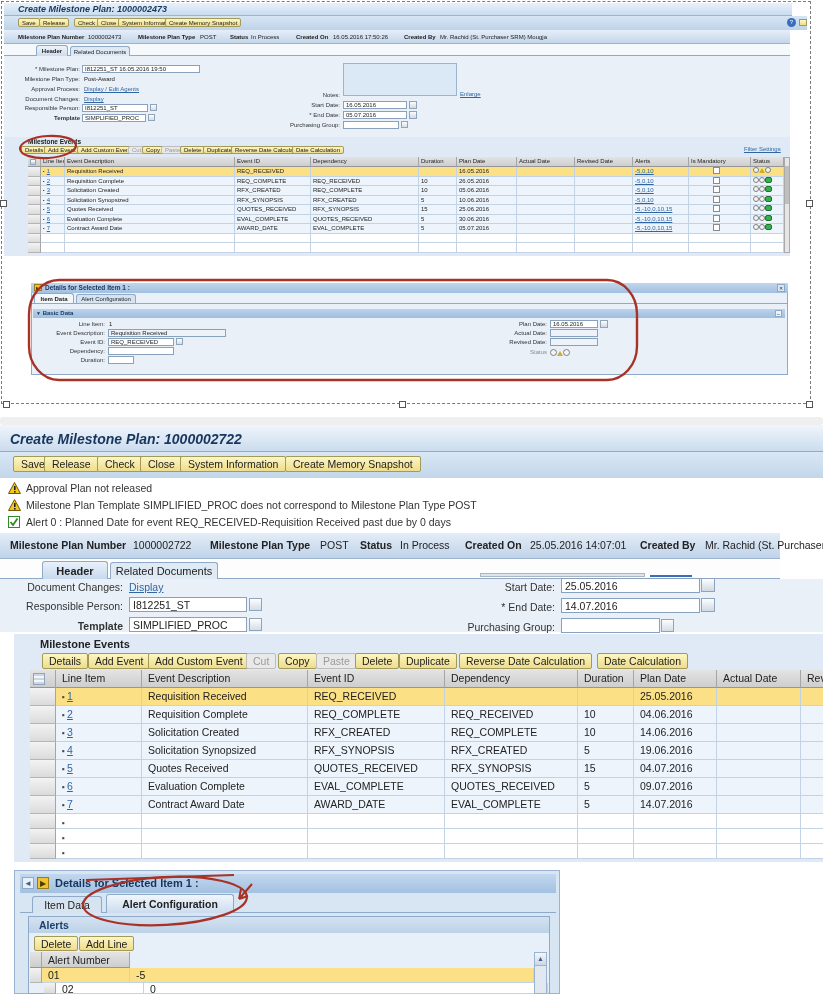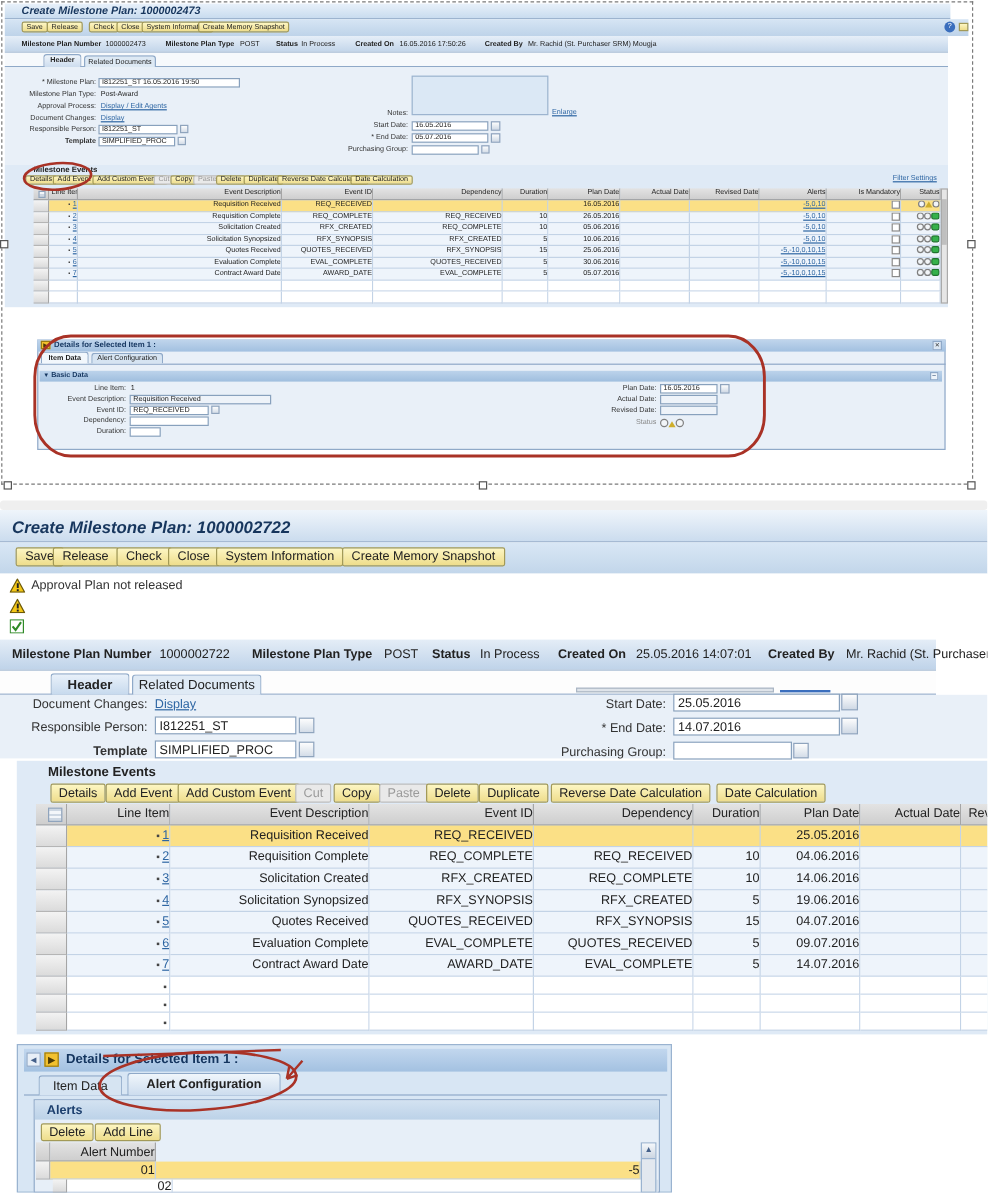--- a/index.html
+++ b/index.html
@@ -14,21 +14,21 @@
   .inp{background:#fff;border:1px solid #88a1bd;white-space:nowrap;overflow:hidden;color:#222;}
   .vh{background:linear-gradient(#fdfdfd,#d4dde8);border:1px solid #8fa4bd;display:inline-block;}
   .cal{background:linear-gradient(#fdfdfd,#cfd9e5);border:1px solid #8fa4bd;display:inline-block;}
   .chk{background:#fff;border:1px solid #8a8a8a;display:inline-block;}
   .led{border:1px solid #7f7f7f;border-radius:50%;background:#f2f5f8;display:inline-block;}
   .ledsq{background:#35b14b;border:1px solid #20722f;border-radius:2px;display:inline-block;}
   .ledtri{width:0;height:0;border-left:3px solid transparent;border-right:3px solid transparent;border-bottom:5px solid #cfae2b;display:inline-block;background:none!important;}
   .c{border-right:1px solid #c3d3e6;border-bottom:1px solid #c3d3e6;overflow:hidden;white-space:nowrap;box-sizing:border-box;flex:none;}
   .hd{background:linear-gradient(#e3e3e3,#cecece);border-right:1px solid #a5a5a5;border-bottom:1px solid #969696;color:#222;}
   .selc{background:linear-gradient(#f3f3f3,#dbdbdb);border-right:1px solid #a5a5a5;border-bottom:1px solid #b5b5b5;}
-  .trow{display:flex;position:absolute;text-align:right;}
+  .trow{display:flex;position:absolute;}
   .drow{background:#eef4fb;}
   .hl{background:#fbe086!important;}
   .erow{background:#fff;}
   .bullet::before{content:"▪";font-size:0.8em;color:#444;margin-right:2px;}
   .hdl{position:absolute;width:5px;height:5px;background:#fff;border:1px solid #555;z-index:6;}
   .secbar{background:linear-gradient(#c6dbf0,#a7c5e3);color:#14355f;}
   
   .t1r{height:9.5px;font-size:6px;line-height:9px;}
   .t1r>div{padding-left:2px;}
   .t1r>div:nth-child(1){width:13px;padding:0;}
@@ -364,26 +364,28 @@
           <rect x="6" y="9" width="1.6" height="1.6" fill="#222"></rect>
         </svg>
     <span class="a" style="left:18px;top:0;font-size:10.5px;color:#333;">Approval Plan not released</span>
   </div>
   <div class="a" style="left:8px;top:499px;width:810px;height:14px;">
     <svg class="a" style="left:0;top:0;" width="13" height="12">
           <polygon points="6.5,0.5 12.5,11.5 0.5,11.5" fill="#f3c617" stroke="#6d5a08" stroke-width="1"></polygon>
           <rect x="6" y="4" width="1.6" height="4" fill="#222"></rect>
           <rect x="6" y="9" width="1.6" height="1.6" fill="#222"></rect>
         </svg>
+    <span class="a" style="left:18px;top:0;font-size:10.5px;color:#333;">Milestone Plan Template SIMPLIFIED_PROC does not correspond to Milestone Plan Type POST</span>
   </div>
   <div class="a" style="left:8px;top:516px;width:810px;height:14px;">
     <svg class="a" style="left:0;top:0;" width="12" height="12">
           <rect x="0.5" y="0.5" width="11" height="11" fill="#fff" stroke="#2f8a27" stroke-width="1"></rect>
           <path d="M2.5 6 L5 9 L9.5 2.5" fill="none" stroke="#2f8a27" stroke-width="1.8"></path>
         </svg>
+    <span class="a" style="left:18px;top:0;font-size:10.5px;color:#333;">Alert 0 : Planned Date for event REQ_RECEIVED-Requisition Received past due by 0 days</span>
   </div>
 
   <div class="a" style="left:0;top:533px;width:780px;height:26px;background:linear-gradient(#e4edf7,#bfd3e9);border-bottom:1px solid #9db4cf;font-size:10.5px;">
     <span class="a b" style="left:10px;top:6px;">Milestone Plan Number</span>
     <span class="a" style="left:133px;top:6px;">1000002722</span>
     <span class="a b" style="left:210px;top:6px;">Milestone Plan Type</span>
     <span class="a" style="left:320px;top:6px;">POST</span>
     <span class="a b" style="left:360px;top:6px;">Status</span>
     <span class="a" style="left:400px;top:6px;">In Process</span>
     <span class="a b" style="left:465px;top:6px;">Created On</span>

